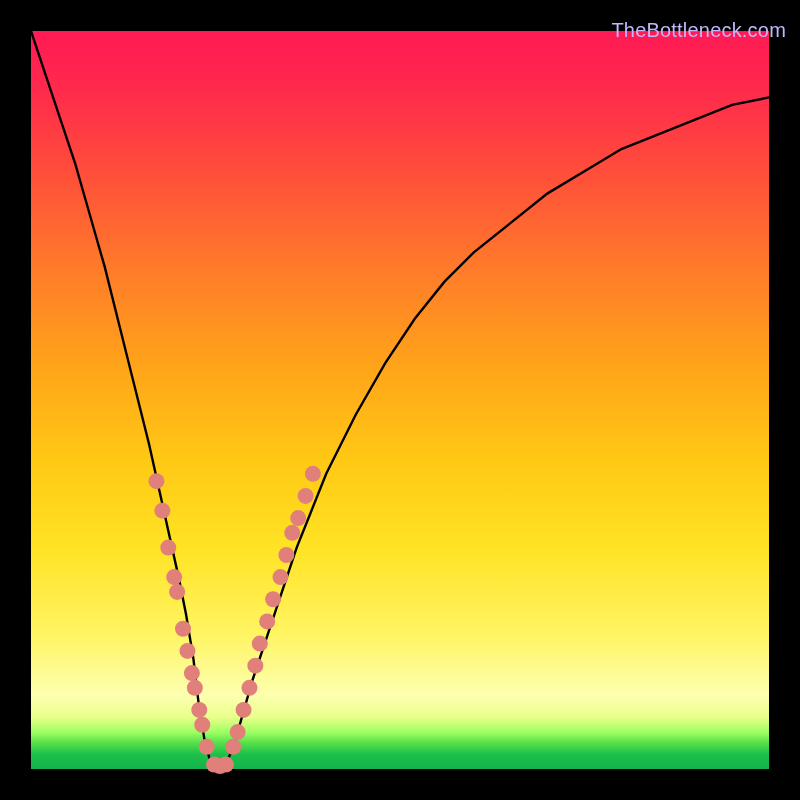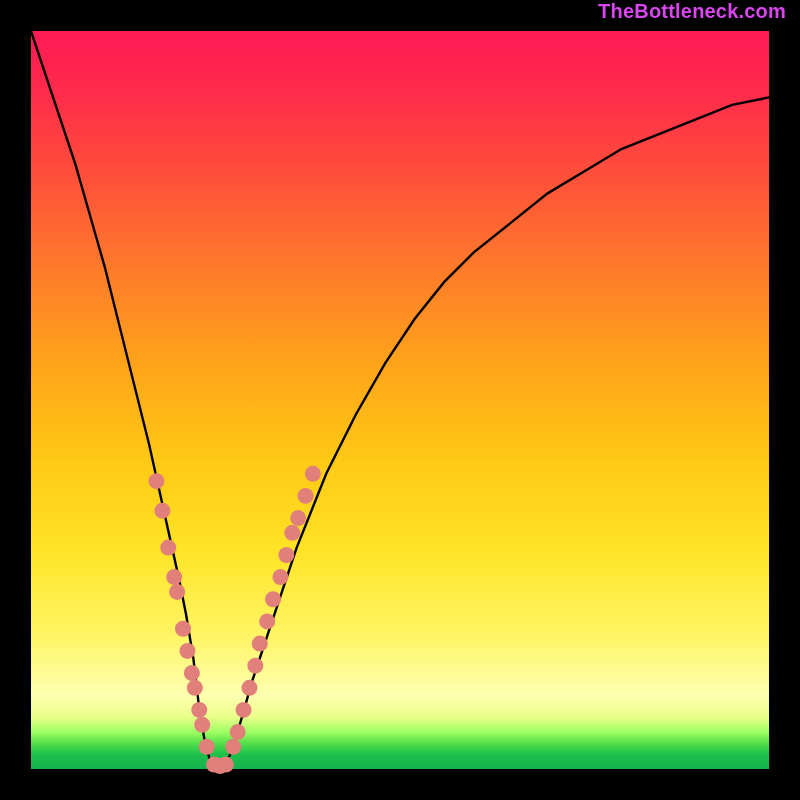--- a/index.html
+++ b/index.html
@@ -36,25 +36,25 @@
       #fdffb0 90%,
       #e9ff8a 93%,
       #9eff62 95%,
       #55e04b 96.5%,
       #1cc04a 98%,
       #13b34d 100%
     );
   }
   .watermark {
     position: absolute;
-    top: 0;
+    top: 19px;
     right: 14px;
-    color: #d946ef;
+    color: #c4b5fd;
     font-size: 20px;
-    font-weight: 700;
+    font-weight: 400;
     letter-spacing: 0.2px;
     user-select: none;
   }
   svg.curve {
     position: absolute;
     left: 0;
     top: 0;
     width: 738px;
     height: 738px;
     overflow: visible;

